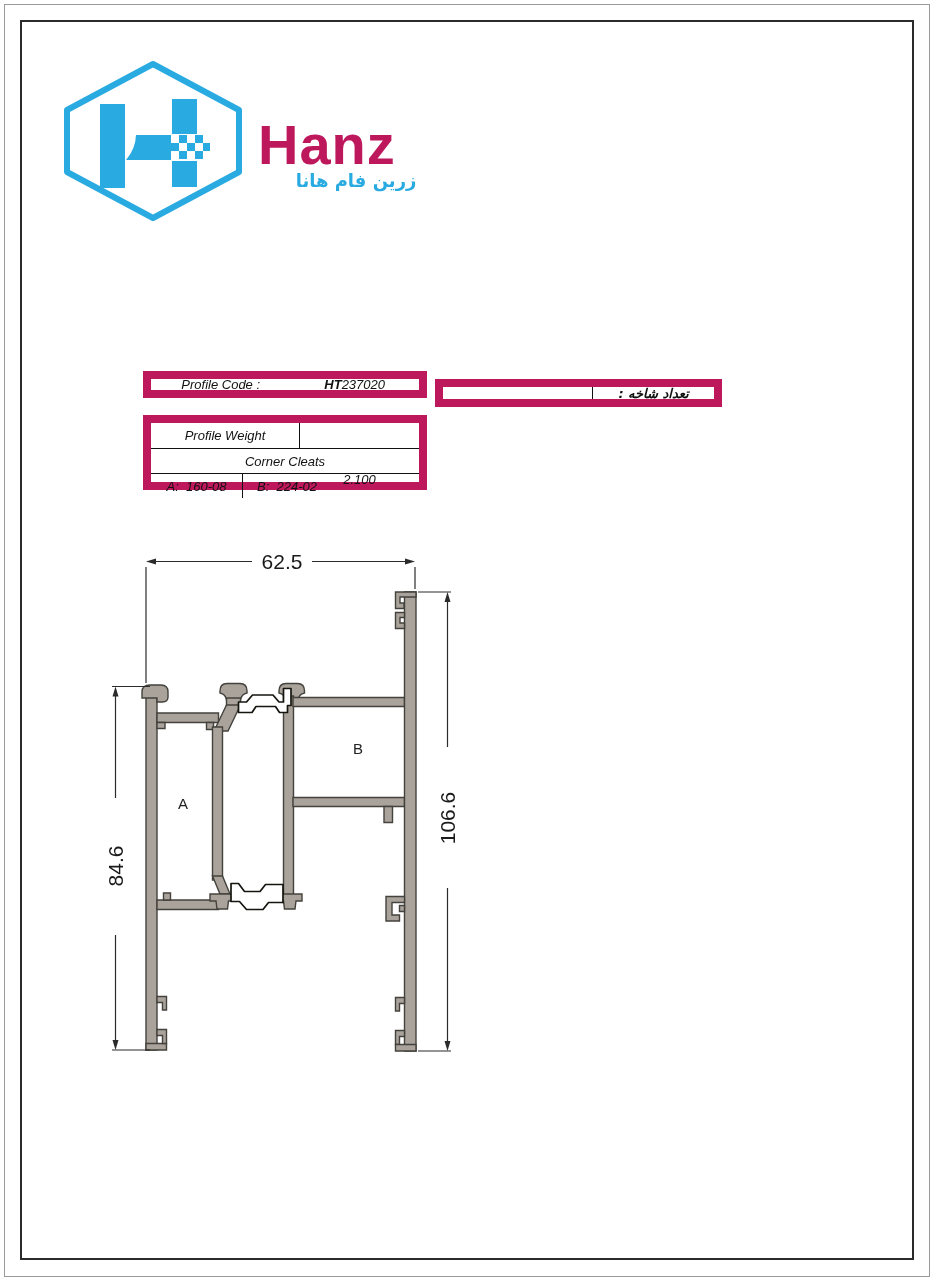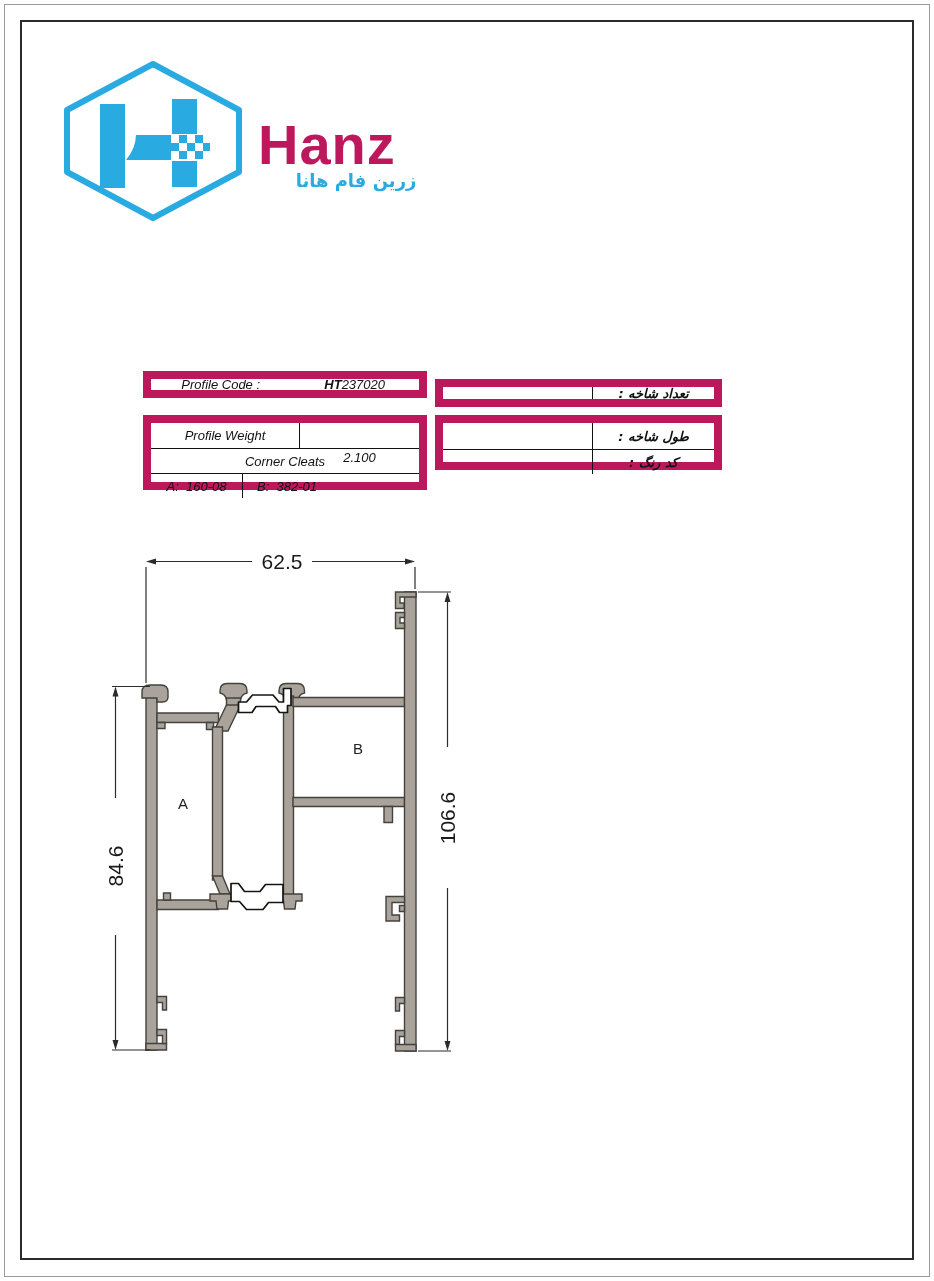--- a/index.html
+++ b/index.html
@@ -10,21 +10,21 @@
   .border-outer{position:absolute;left:4px;top:4px;right:4px;bottom:4px;border:1px solid #9a9a9a;pointer-events:none;}
   .border-inner{position:absolute;left:20px;top:20px;right:20px;bottom:21px;border:2px solid #2b2b2b;pointer-events:none;}
 
   
   .logo-svg{position:absolute;left:0;top:0;}
   .brand{position:absolute;left:258px;top:112px;font-size:56px;font-weight:bold;color:#be185d;letter-spacing:1px;}
   .brand-sub{position:absolute;left:262px;top:170px;width:188px;text-align:center;font-size:18px;font-weight:bold;color:#29ABE2;font-family:"DejaVu Sans",sans-serif;direction:rtl;}
 
   
   .tbox{position:absolute;border:8px solid #be185d;box-sizing:border-box;background:#fff;font-size:13px;font-style:italic;}
-  .row{display:flex;align-items:center;height:25px;box-sizing:border-box;}
+  .row{display:flex;height:25px;box-sizing:border-box;}
   .cell{display:flex;align-items:center;justify-content:center;height:100%;box-sizing:border-box;}
   .vdiv{border-right:1.5px solid #111;}
   .hdiv{border-top:1.5px solid #111;}
   .rtl-cell{direction:rtl;font-family:"DejaVu Sans",sans-serif;font-weight:bold;font-size:13px;}
   .b{font-weight:bold;}
 
   svg text{font-family:"Liberation Sans","DejaVu Sans",sans-serif;}
 </style>
 </head>
 <body>
@@ -72,40 +72,30 @@
       <div class="cell" style="flex:1;margin-top:44px;">2.100</div>
     </div>
     <div class="row hdiv">
       <div class="cell" style="flex:1;">Corner Cleats</div>
     </div>
     <div class="row hdiv">
       <div class="cell vdiv" style="width:92px;">
         <span>A:</span>&nbsp;&nbsp;<span>160-08</span>
       </div>
       <div class="cell" style="flex:1;justify-content:flex-start;padding-left:14px;">
-        <span>B:</span>&nbsp;&nbsp;<span>382-01</span>
+        <span>B:</span>&nbsp;&nbsp;<span>224-02</span>
       </div>
     </div>
   </div>
 
   <div class="tbox" style="left:435px;top:371px;width:287px;height:28px;display:flex;margin-top:8px;">
     <div class="cell vdiv" style="width:150px;"></div>
     <div class="cell rtl-cell" style="flex:1;">تعداد شاخه :</div>
   </div>
 
-  <div class="tbox" style="left:435px;top:415px;width:287px;height:55px;">
-    <div class="row" style="height:26px;">
-      <div class="cell vdiv" style="width:150px;"></div>
-      <div class="cell rtl-cell" style="flex:1;">طول شاخه :</div>
-    </div>
-    <div class="row hdiv" style="height:25px;">
-      <div class="cell vdiv" style="width:150px;"></div>
-      <div class="cell rtl-cell" style="flex:1;">کد رنگ :</div>
-    </div>
-  </div>
 
   <svg style="position:absolute;left:0;top:0;" width="934" height="1281" viewBox="0 0 934 1281">
 
     <g fill="#A9A39B" stroke="#44423C" stroke-width="1.4" stroke-linejoin="miter">
 
       <path d="M146,691 H157 V1050 H146 Z"></path>
       <path d="M142,698 V692 Q142,685 150,685 H161 Q168,685 168,692 V697 Q168,702 162.5,702 H157 V698 Z"></path>
       <path d="M146,1043.5 H166.5 V1050 H146 Z"></path>
       <path d="M157,1029.5 H166.5 V1043.5 H162.5 V1035.5 H157 Z"></path>
       <path d="M157,996.5 H166.5 V1010 H162.5 V1002.5 H157 Z"></path>

